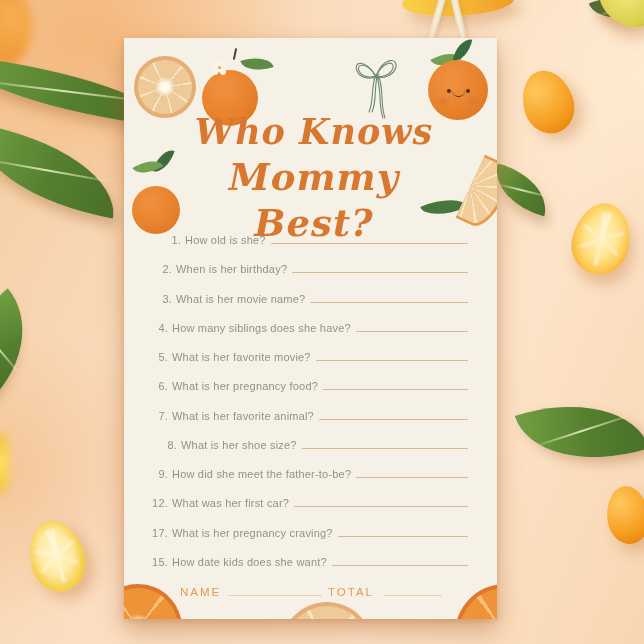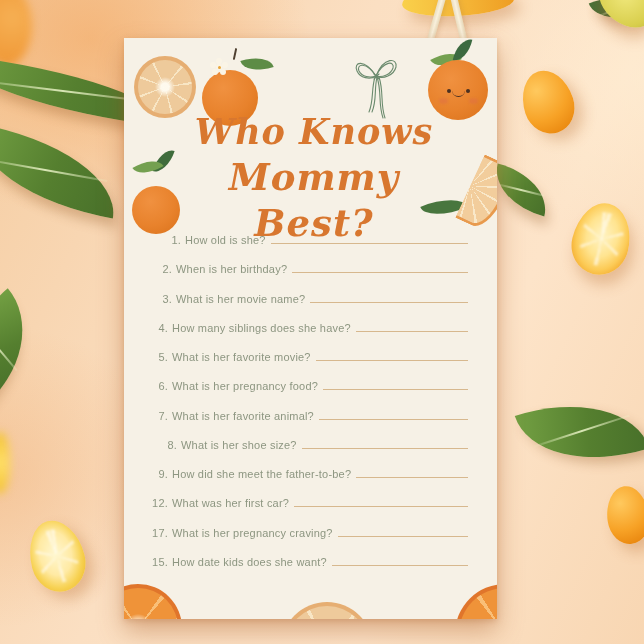--- a/index.html
+++ b/index.html
@@ -227,20 +227,26 @@
         <span class="q-text">What is her pregnancy craving?</span>
         <span class="q-line"></span>
       </div>
       <div class="q-row">
         <span class="q-num">15.</span>
         <span class="q-text">How date kids does she want?</span>
         <span class="q-line"></span>
       </div>
     </div>
 
+  <div class="footer">
+    <span>NAME</span>
+    <span class="f-line one"></span>
+    <span class="f-total">TOTAL</span>
+    <span class="f-line two"></span>
+  </div>
 
   <div class="slice dark" style="left:-30px;top:546px;width:88px;height:88px;">
     <div class="flesh"></div>
     <div class="core"></div>
   </div>
   <div class="slice light" style="left:157px;top:564px;width:92px;height:92px;">
     <div class="flesh"></div>
 
   </div>
   <div class="slice dark" style="left:331px;top:546px;width:100px;height:100px;">

